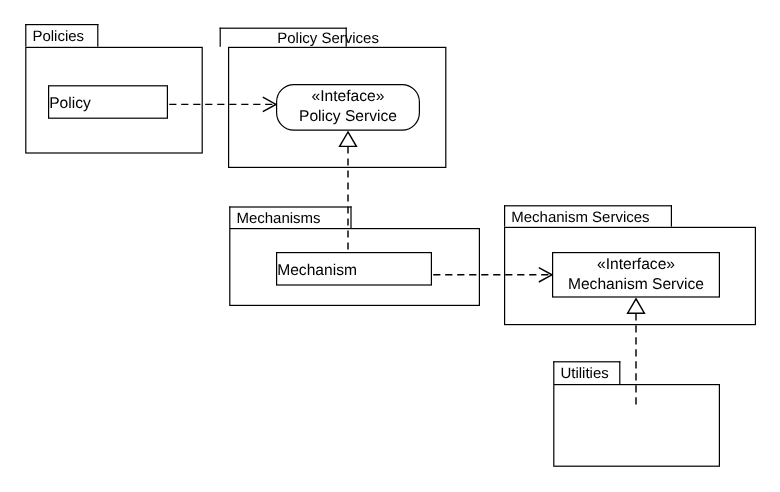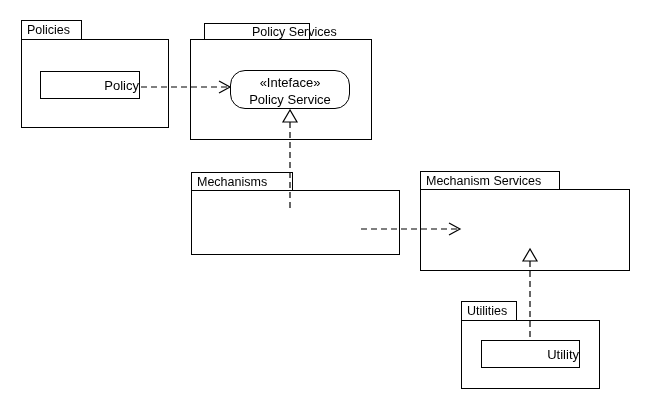--- a/index.html
+++ b/index.html
@@ -12,39 +12,39 @@
     box-sizing:border-box; display:flex; align-items:center; padding:0 5px;
     font-size:12.5px; white-space:nowrap; z-index:1;
   }
   .pkg-body {
     position:absolute; background:#ffffff; border:1px solid #000000;
     box-sizing:border-box; z-index:1;
   }
   .connectors { position:absolute; left:0; top:0; z-index:2; pointer-events:none; }
   .node {
     position:absolute; background:#ffffff; border:1px solid #000000;
-    box-sizing:border-box; display:flex; align-items:center; justify-content:flex-end;
+    box-sizing:border-box; display:flex; align-items:center; justify-content:flex-start;
     font-size:13px; text-align:center; z-index:3;
   }
   .iface { flex-direction:column; line-height:17px; }
   .iface .iname { }
   .connectors line { stroke:#000000; stroke-width:1.2; }
   .connectors .dash { stroke-dasharray:6,4; }
   .connectors polyline { fill:none; stroke:#000000; stroke-width:1.2; }
   .connectors polygon { fill:#ffffff; stroke:#000000; stroke-width:1.2; }
 </style>
 </head>
 <body>
 
 <div class="canvas">
 
   <div class="pkg-tab" style="left:21px; top:20px; width:61px; height:19px;">
     <span>Policies</span>
   </div>
-  <div class="pkg-tab" style="left:204px; top:23px; width:106px; height:16px;padding-left:47px;">
+  <div class="pkg-tab" style="left:183px; top:23px; width:106px; height:16px;padding-left:47px;">
     <span>Policy Services</span>
   </div>
   <div class="pkg-tab" style="left:191px; top:172px; width:102px; height:18px;">
     <span>Mechanisms</span>
   </div>
   <div class="pkg-tab" style="left:420px; top:171px; width:140px; height:18px;">
     <span>Mechanism Services</span>
   </div>
   <div class="pkg-tab" style="left:461px; top:301px; width:56px; height:19px;">
     <span>Utilities</span>
@@ -81,19 +81,23 @@
 
   <div class="node" style="left:40px; top:71px; width:100px; height:28px;">
     <span>Policy</span>
   </div>
 
   <div class="node iface" style="left:230px; top:70px; width:120px; height:39px;border-radius:15px;">
     <span class="stereotype">«Inteface»</span>
     <span class="iname">Policy Service</span>
   </div>
 
+  <div class="node" style="left:230px; top:210px; width:130px; height:28px;">
+    <span>Mechanism</span>
+  </div>
 
+  <div class="node iface" style="left:460px; top:210px; width:140px; height:38px;">
+    <span class="stereotype">«Interface»</span>
+    <span class="iname">Mechanism Service</span>
+  </div>
 
-  <div class="node" style="left:481px; top:340px; width:99px; height:28px;">
-    <span>Utility</span>
-  </div>
 
 </div>
 
 </body></html>

